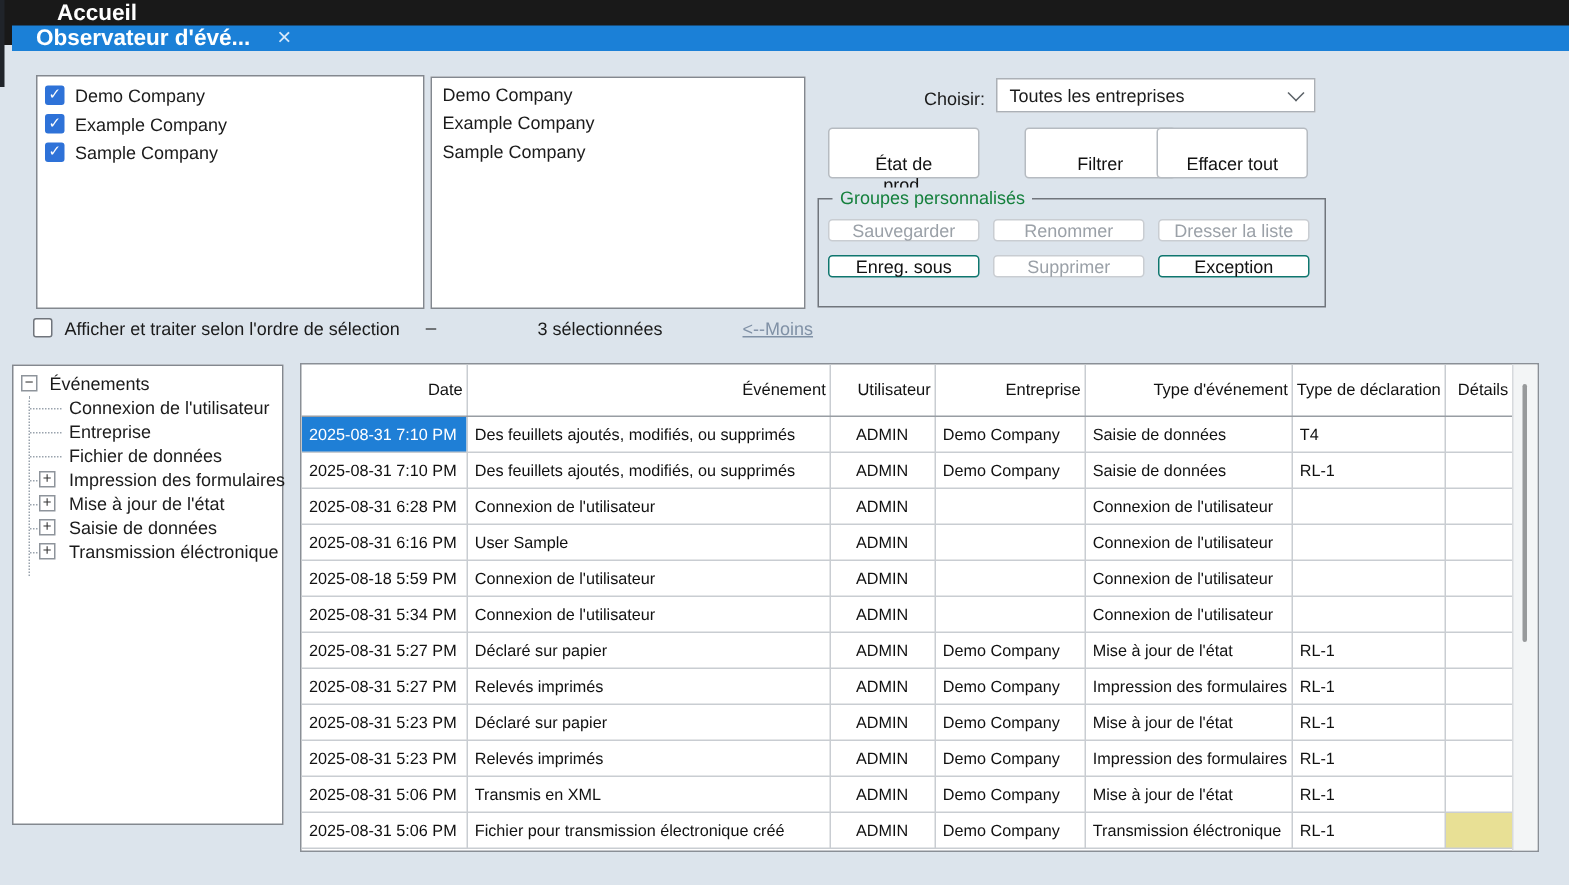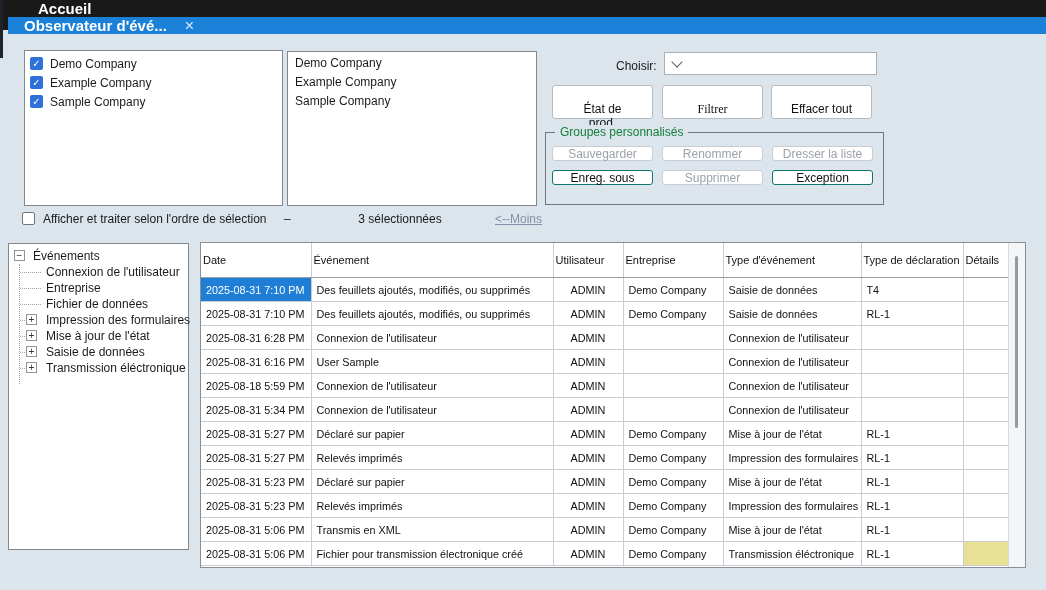--- a/index.html
+++ b/index.html
@@ -21,21 +21,21 @@
   .cb{flex:0 0 13px;width:13px;height:13px;border-radius:2px;background:#2e72d8;color:#fff;font-size:10px;line-height:13px;text-align:center;}
   .lb2-item{padding:1px 7px;font-size:12px;color:#1b1b1b;height:17px;line-height:15px;}
 
   .choisir-label{position:absolute;left:616px;top:59px;font-size:12px;color:#1b1b1b;}
   .dropdown{position:absolute;left:664px;top:52px;width:213px;height:23px;background:#fff;border:1px solid #abb0b6;box-sizing:border-box;display:flex;align-items:center;padding:0 8px;font-size:12px;color:#1b1b1b;cursor:default;}
   .dd-value{flex:1;}
   .chev{width:7px;height:7px;border-right:1px solid #5a6066;border-bottom:1px solid #5a6066;transform:rotate(45deg);margin-top:-4px;}
 
   .btn{position:absolute;width:101px;height:22px;background:#fff;border:1px solid #b6bbc1;border-radius:3px;font-family:"Liberation Sans",sans-serif;font-size:12px;color:#111;cursor:pointer;padding:16px;}
   #btn-prod{left:552px;top:85px;}
-  #btn-filter{left:662px;top:85px;font-family:Liberation Serif, serif;}
+  #btn-filter{left:683px;top:85px;}
   #btn-clear{left:771px;top:85px;}
 
   .groupbox{position:absolute;left:545px;top:132px;width:339px;height:73px;border:1px solid #70757c;box-sizing:border-box;}
   .groupbox-title{position:absolute;left:9px;top:-8px;background:#dce4ec;padding:0 5px;font-weight:normal;font-size:12px;color:#15803d;}
   .ggrid{position:absolute;left:6px;top:13px;display:grid;grid-template-columns:repeat(3,101px);gap:9px 9px;}
   .gbtn{height:15px;background:#fff;border:1px solid #0f766e;border-radius:3px;font-family:"Liberation Sans",sans-serif;font-size:12px;color:#111;cursor:pointer;padding:0;}
   .gbtn.disabled{color:#9ba1a8;border-color:#c9cdd2;}
 
   .order-cb{position:absolute;left:22px;top:212px;width:13px;height:13px;background:#fff;border:1px solid #70757c;border-radius:2px;box-sizing:border-box;cursor:pointer;}
   .order-label{position:absolute;left:43px;top:212px;font-size:12px;color:#1b1b1b;}
@@ -53,21 +53,21 @@
   .tree-row.exp .tbox{left:17px;}
   .tlabel{padding:0 3px;line-height:14px;white-space:nowrap;}
   .tlabel.tsel{background:var(--tree-selection,#3399ff);color:#00050a;}
   .vline{position:absolute;left:10px;top:20px;height:120px;border-left:1px dotted #9aa3ad;}
   .tree-row.child::before{content:'';position:absolute;left:11px;top:8px;border-top:1px dotted #9aa3ad;width:21px;}
   .tree-row.child.exp::before{width:5px;}
 
   
   .tablewrap{position:absolute;left:200px;top:242px;width:826px;height:326px;background:#fff;border:1px solid #8a8f96;box-sizing:border-box;overflow:hidden;}
   table{border-collapse:collapse;table-layout:fixed;width:807px;}
-  th{height:34px;font-weight:normal;font-size:11px;color:#111;border-right:1px solid #c9cdd2;border-bottom:1px solid #989da3;text-align:left;vertical-align:middle;line-height:1.15;padding:0 2px;overflow:hidden;}
+  th{height:34px;font-weight:normal;font-size:11px;color:#111;border-right:1px solid #c9cdd2;border-bottom:1px solid #989da3;text-align:right;vertical-align:middle;line-height:1.15;padding:0 2px;overflow:hidden;}
   td{height:23px;font-size:10.8px;color:#111;padding:0 5px;border-right:1px solid #c9cdd2;border-bottom:1px solid #c9cdd2;white-space:nowrap;overflow:hidden;vertical-align:middle;}
   td.c2{text-align:center;}
   td.selcell{background:var(--selection-blue,#1f7fd6);color:#fff;}
   td.hicell{background:var(--details-highlight,#e8e095);}
   .vscroll{position:absolute;top:0;right:0;width:16px;height:324px;background:#f3f5f6;border-left:1px solid #d7dadd;}
   .vthumb{position:absolute;left:6px;top:13px;width:3px;height:172px;background:#97999b;border-radius:2px;cursor:pointer;}
 </style>
 </head>
 <body>
 
@@ -99,20 +99,21 @@
       </div>
     </div>
   <div class="listbox" id="lb2">
       <div class="lb2-item">Demo Company</div>
       <div class="lb2-item">Example Company</div>
       <div class="lb2-item">Sample Company</div>
     </div>
 
   <span class="choisir-label">Choisir:</span>
   <div class="dropdown">
+    <span class="dd-value">Toutes les entreprises</span>
     <span class="chev"></span>
   </div>
 
   <button class="btn" id="btn-prod">État de prod.</button>
   <button class="btn" id="btn-filter">Filtrer</button>
   <button class="btn" id="btn-clear">Effacer tout</button>
 
   <div class="groupbox">
     <span class="groupbox-title">Groupes personnalisés</span>
     <div class="ggrid">

